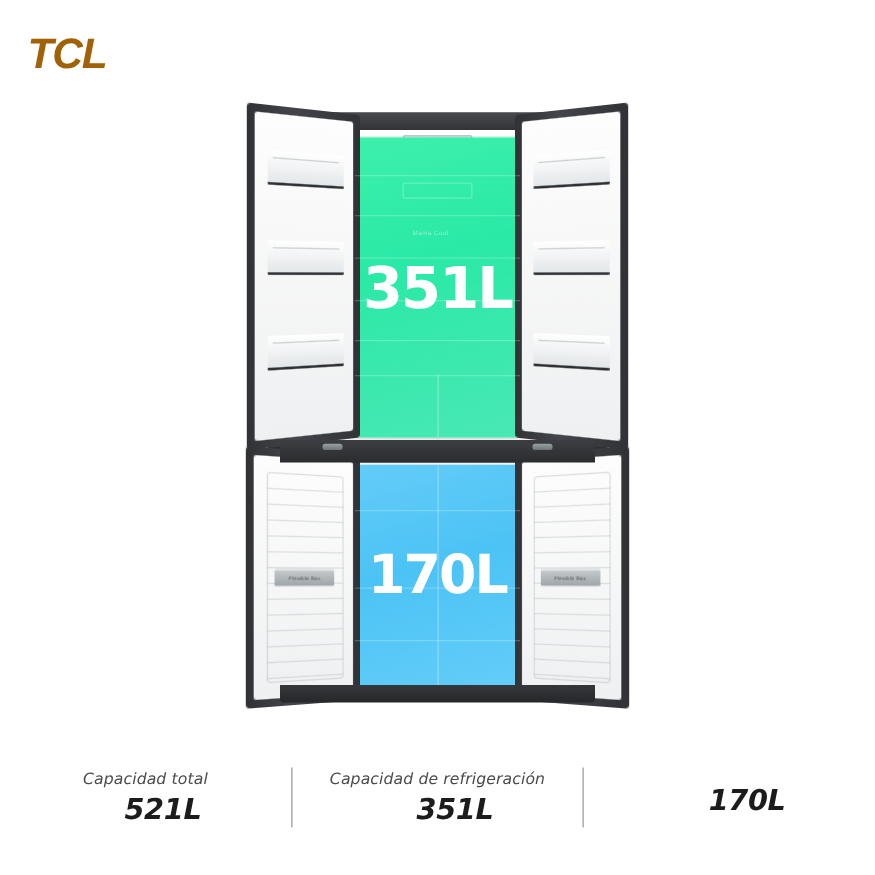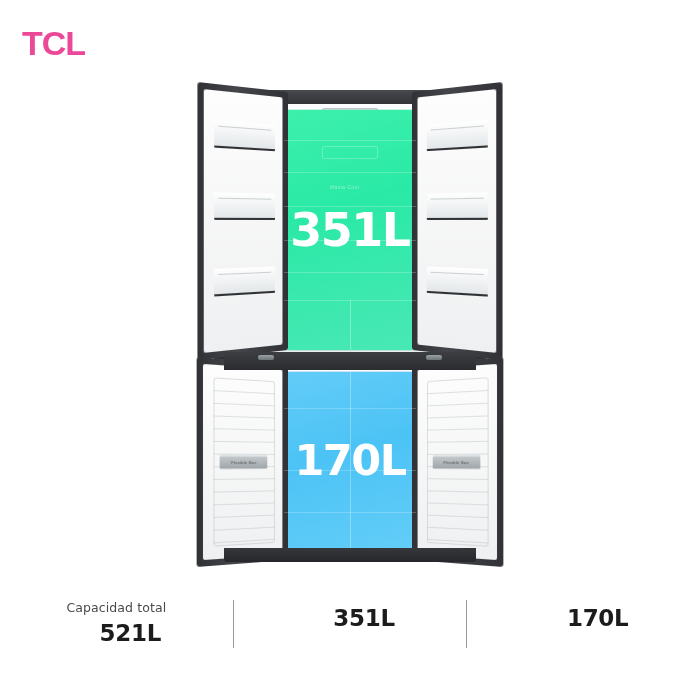--- a/index.html
+++ b/index.html
@@ -8,21 +8,21 @@
     background:#ffffff;
     font-family:"Liberation Sans", sans-serif;
     position:relative;
     overflow:hidden;
   }
 
   
   .brand {
     position:absolute; left:22px; top:26px;
     font-size:34px; font-weight:bold; letter-spacing:-1px;
-    color:#ec4899; line-height:1;
+    color:#a16207; line-height:1;font-style:italic;
   }
 
   
   .stage { position:absolute; left:0; top:78px; width:700px; height:500px; }
 
   .fridge { position:absolute; left:196px; top:4px; width:308px; height:487px; }
 
   
   .cabinet {
     position:absolute; left:18px; top:8px; width:272px; height:470px;
@@ -159,21 +159,21 @@
     border-radius:0 0 3px 3px;
   }
   .handle-nub {
     position:absolute; width:16px; height:5px; border-radius:2px;
     background:linear-gradient(180deg,#9aa1a5,#6e7578);
   }
 
   
   .specs {
     position:absolute; left:0; top:586px; width:700px; height:90px;
-    display:flex; align-items:flex-start;
+    display:flex; align-items:center;font-style:italic;
   }
   .spec { flex:1; text-align:center; padding-top:14px; position:relative; }
   .spec-sep {
     width:1px; height:48px; margin-top:14px;
     background:#9a9a9a;
   }
   .spec-label {
     font-size:12.5px; color:#4a4a4a; letter-spacing:.1px;
     font-family:"DejaVu Sans", sans-serif;
   }
@@ -274,19 +274,20 @@
   </div>
 </div>
 
 <div class="specs">
   <div class="spec">
     <div class="spec-label">Capacidad total</div>
     <div class="spec-value">521L</div>
   </div>
   <div class="spec-sep"></div>
   <div class="spec">
+    <div class="spec-label">Capacidad de refrigeración</div>
     <div class="spec-value">351L</div>
   </div>
   <div class="spec-sep"></div>
   <div class="spec">
     <div class="spec-value">170L</div>
   </div>
 </div>
 
 </body></html>

